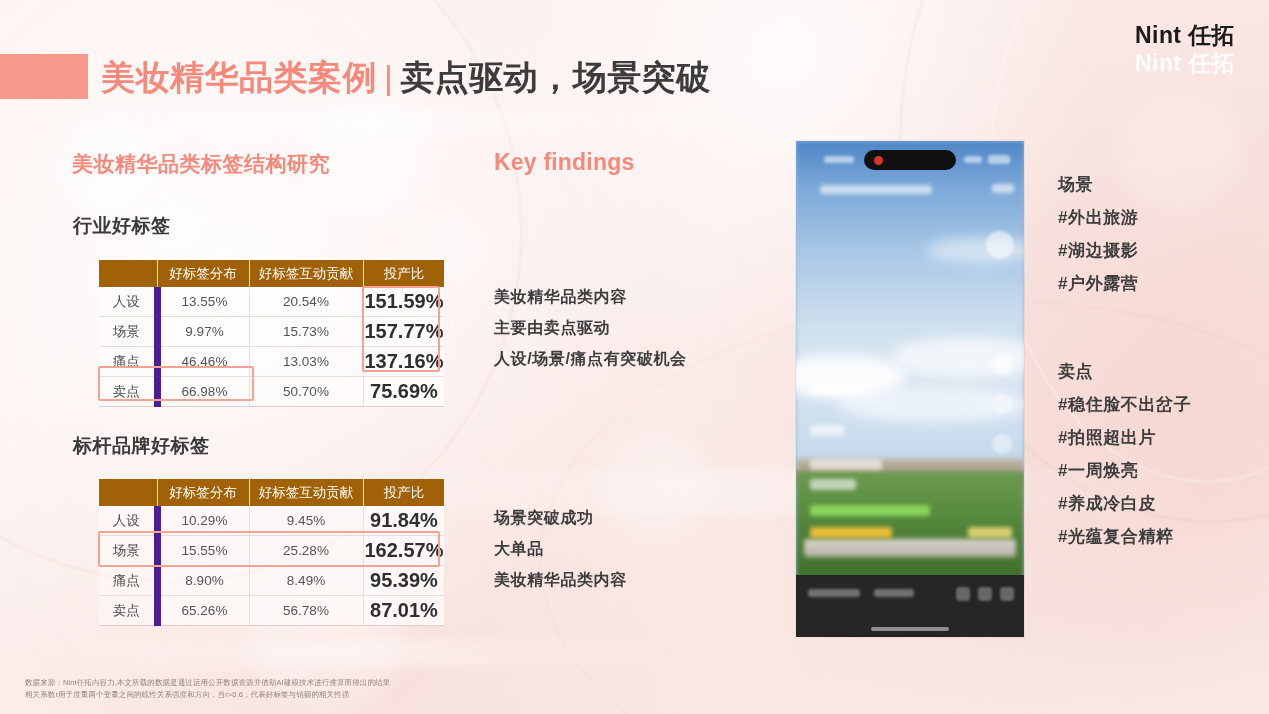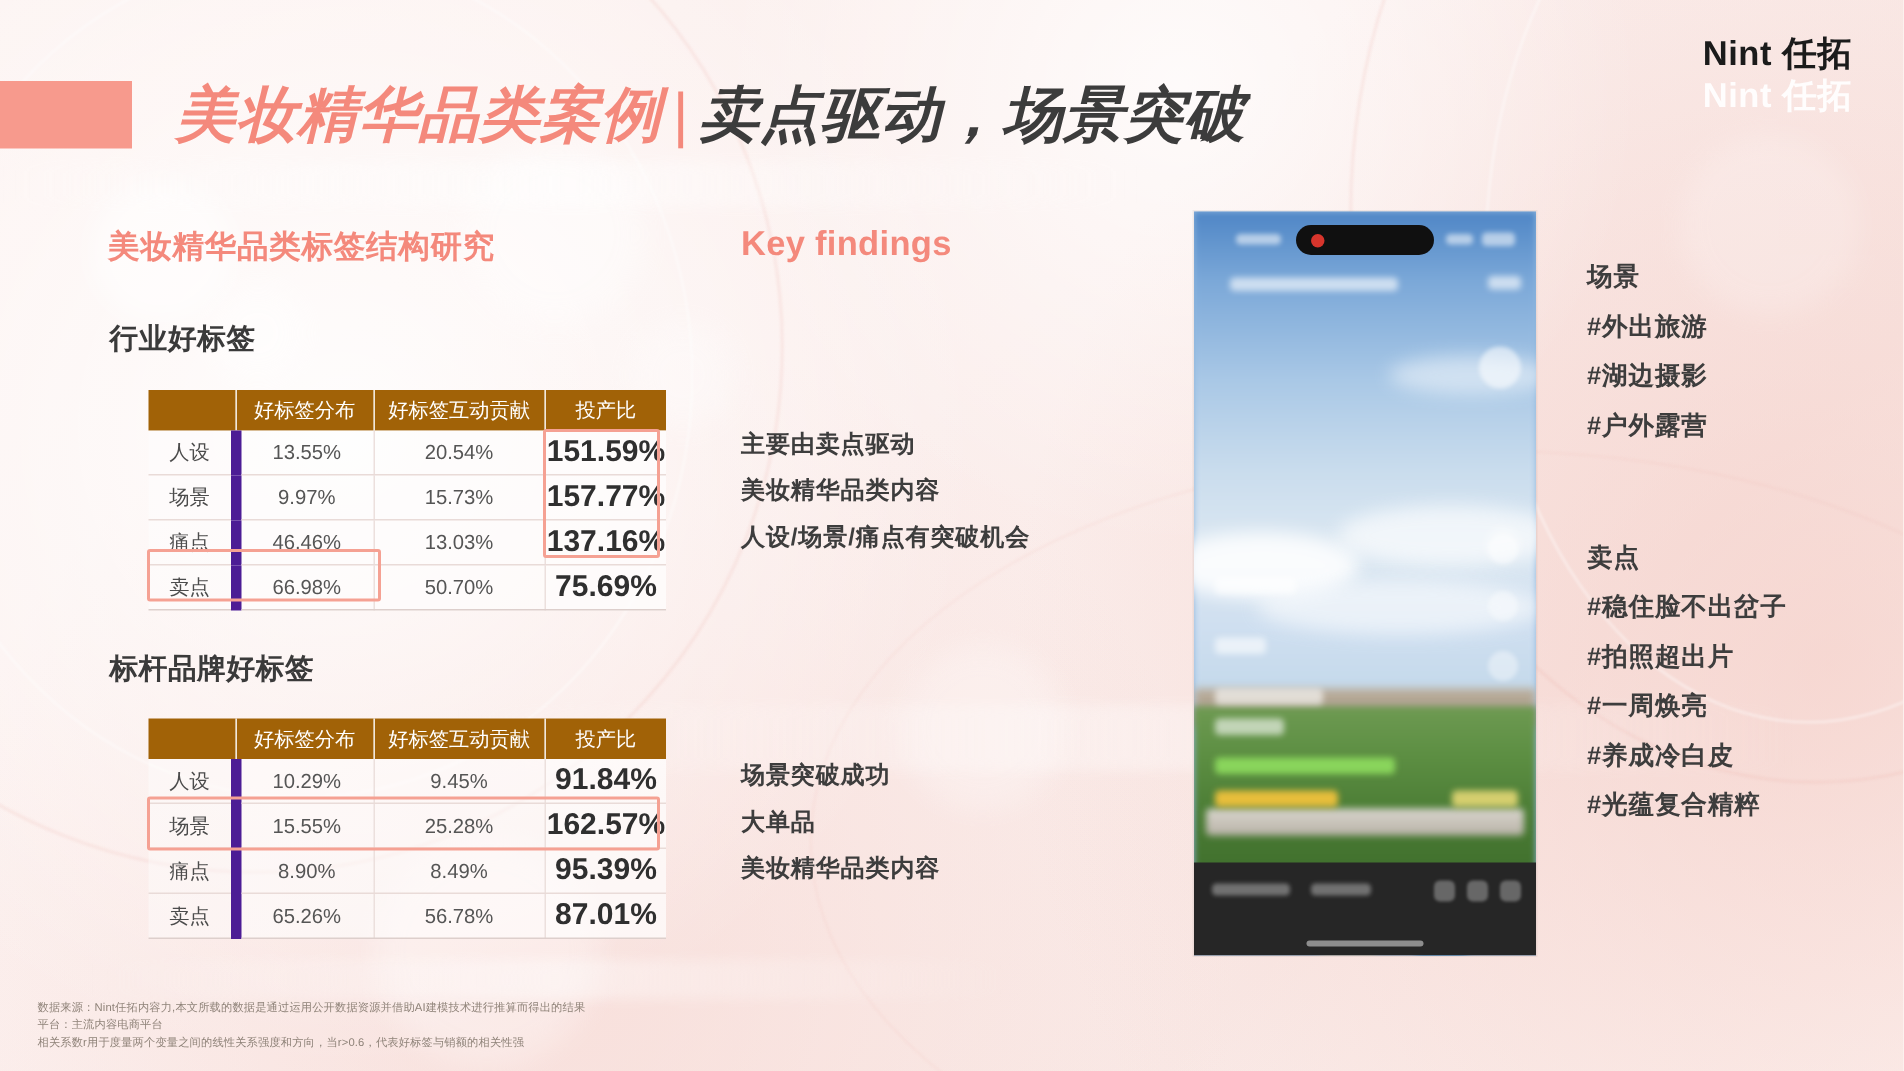--- a/index.html
+++ b/index.html
@@ -38,24 +38,23 @@
     background:linear-gradient(90deg,rgba(255,255,255,0),rgba(255,255,255,.8),rgba(255,255,255,0));
     filter:blur(4px);
   }
 
   
   .accent-block{
     position:absolute;left:0;top:54px;width:88px;height:45px;
     background:#f79a8d;
   }
   .slide-title{
-    position:absolute;left:117px;top:51px;
-    font-size:40px;font-weight:bold;letter-spacing:.5px;white-space:nowrap;
+    position:absolute;left:101px;top:51px;
+    font-size:34px;font-weight:bold;letter-spacing:.5px;white-space:nowrap;
     line-height:52px;
-    font-style:italic;
   }
   .slide-title .t-pink{color:#f4897c;}
   .slide-title .t-bar{color:#f4897c;font-weight:normal;margin:0 7px;}
   .slide-title .t-dark{color:#3c3c3c;}
 
   .logo{
     position:absolute;right:34px;top:24px;
     font-size:23px;font-weight:bold;color:#1b1b1b;letter-spacing:.4px;
     line-height:1;
   }
@@ -302,22 +301,22 @@
         <td>65.26%</td>
         <td>56.78%</td>
         <td class="roi">87.01%</td>
       </tr>
     </tbody>
   </table>
   <div class="hl-box" style="left:98px;top:531px;width:338px;height:32px;"></div>
 
   <div class="kf-title">Key findings</div>
   <div class="kf-block" style="top:281px;">
+    <div class="kf-line">美妆精华品类内容</div>
     <div class="kf-line">主要由卖点驱动</div>
-    <div class="kf-line">美妆精华品类内容</div>
     <div class="kf-line">人设/场景/痛点有突破机会</div>
   </div>
   <div class="kf-block" style="top:502px;">
     <div class="kf-line">场景突破成功</div>
     <div class="kf-line">大单品</div>
     <div class="kf-line">美妆精华品类内容</div>
   </div>
 
   <div class="phone">
     <div class="ph-sky"></div>
@@ -370,17 +369,16 @@
     <div class="tag-line">卖点</div>
     <div class="tag-line">#稳住脸不出岔子</div>
     <div class="tag-line">#拍照超出片</div>
     <div class="tag-line">#一周焕亮</div>
     <div class="tag-line">#养成冷白皮</div>
     <div class="tag-line">#光蕴复合精粹</div>
   </div>
 
   <div class="footer">
     <div>数据来源：Nint任拓内容力,本文所载的数据是通过运用公开数据资源并借助AI建模技术进行推算而得出的结果</div>
-    <div>平台：主流内容电商平台</div>
     <div>相关系数r用于度量两个变量之间的线性关系强度和方向，当r&gt;0.6，代表好标签与销额的相关性强</div>
   </div>
 
 </div>
 
 </body></html>

